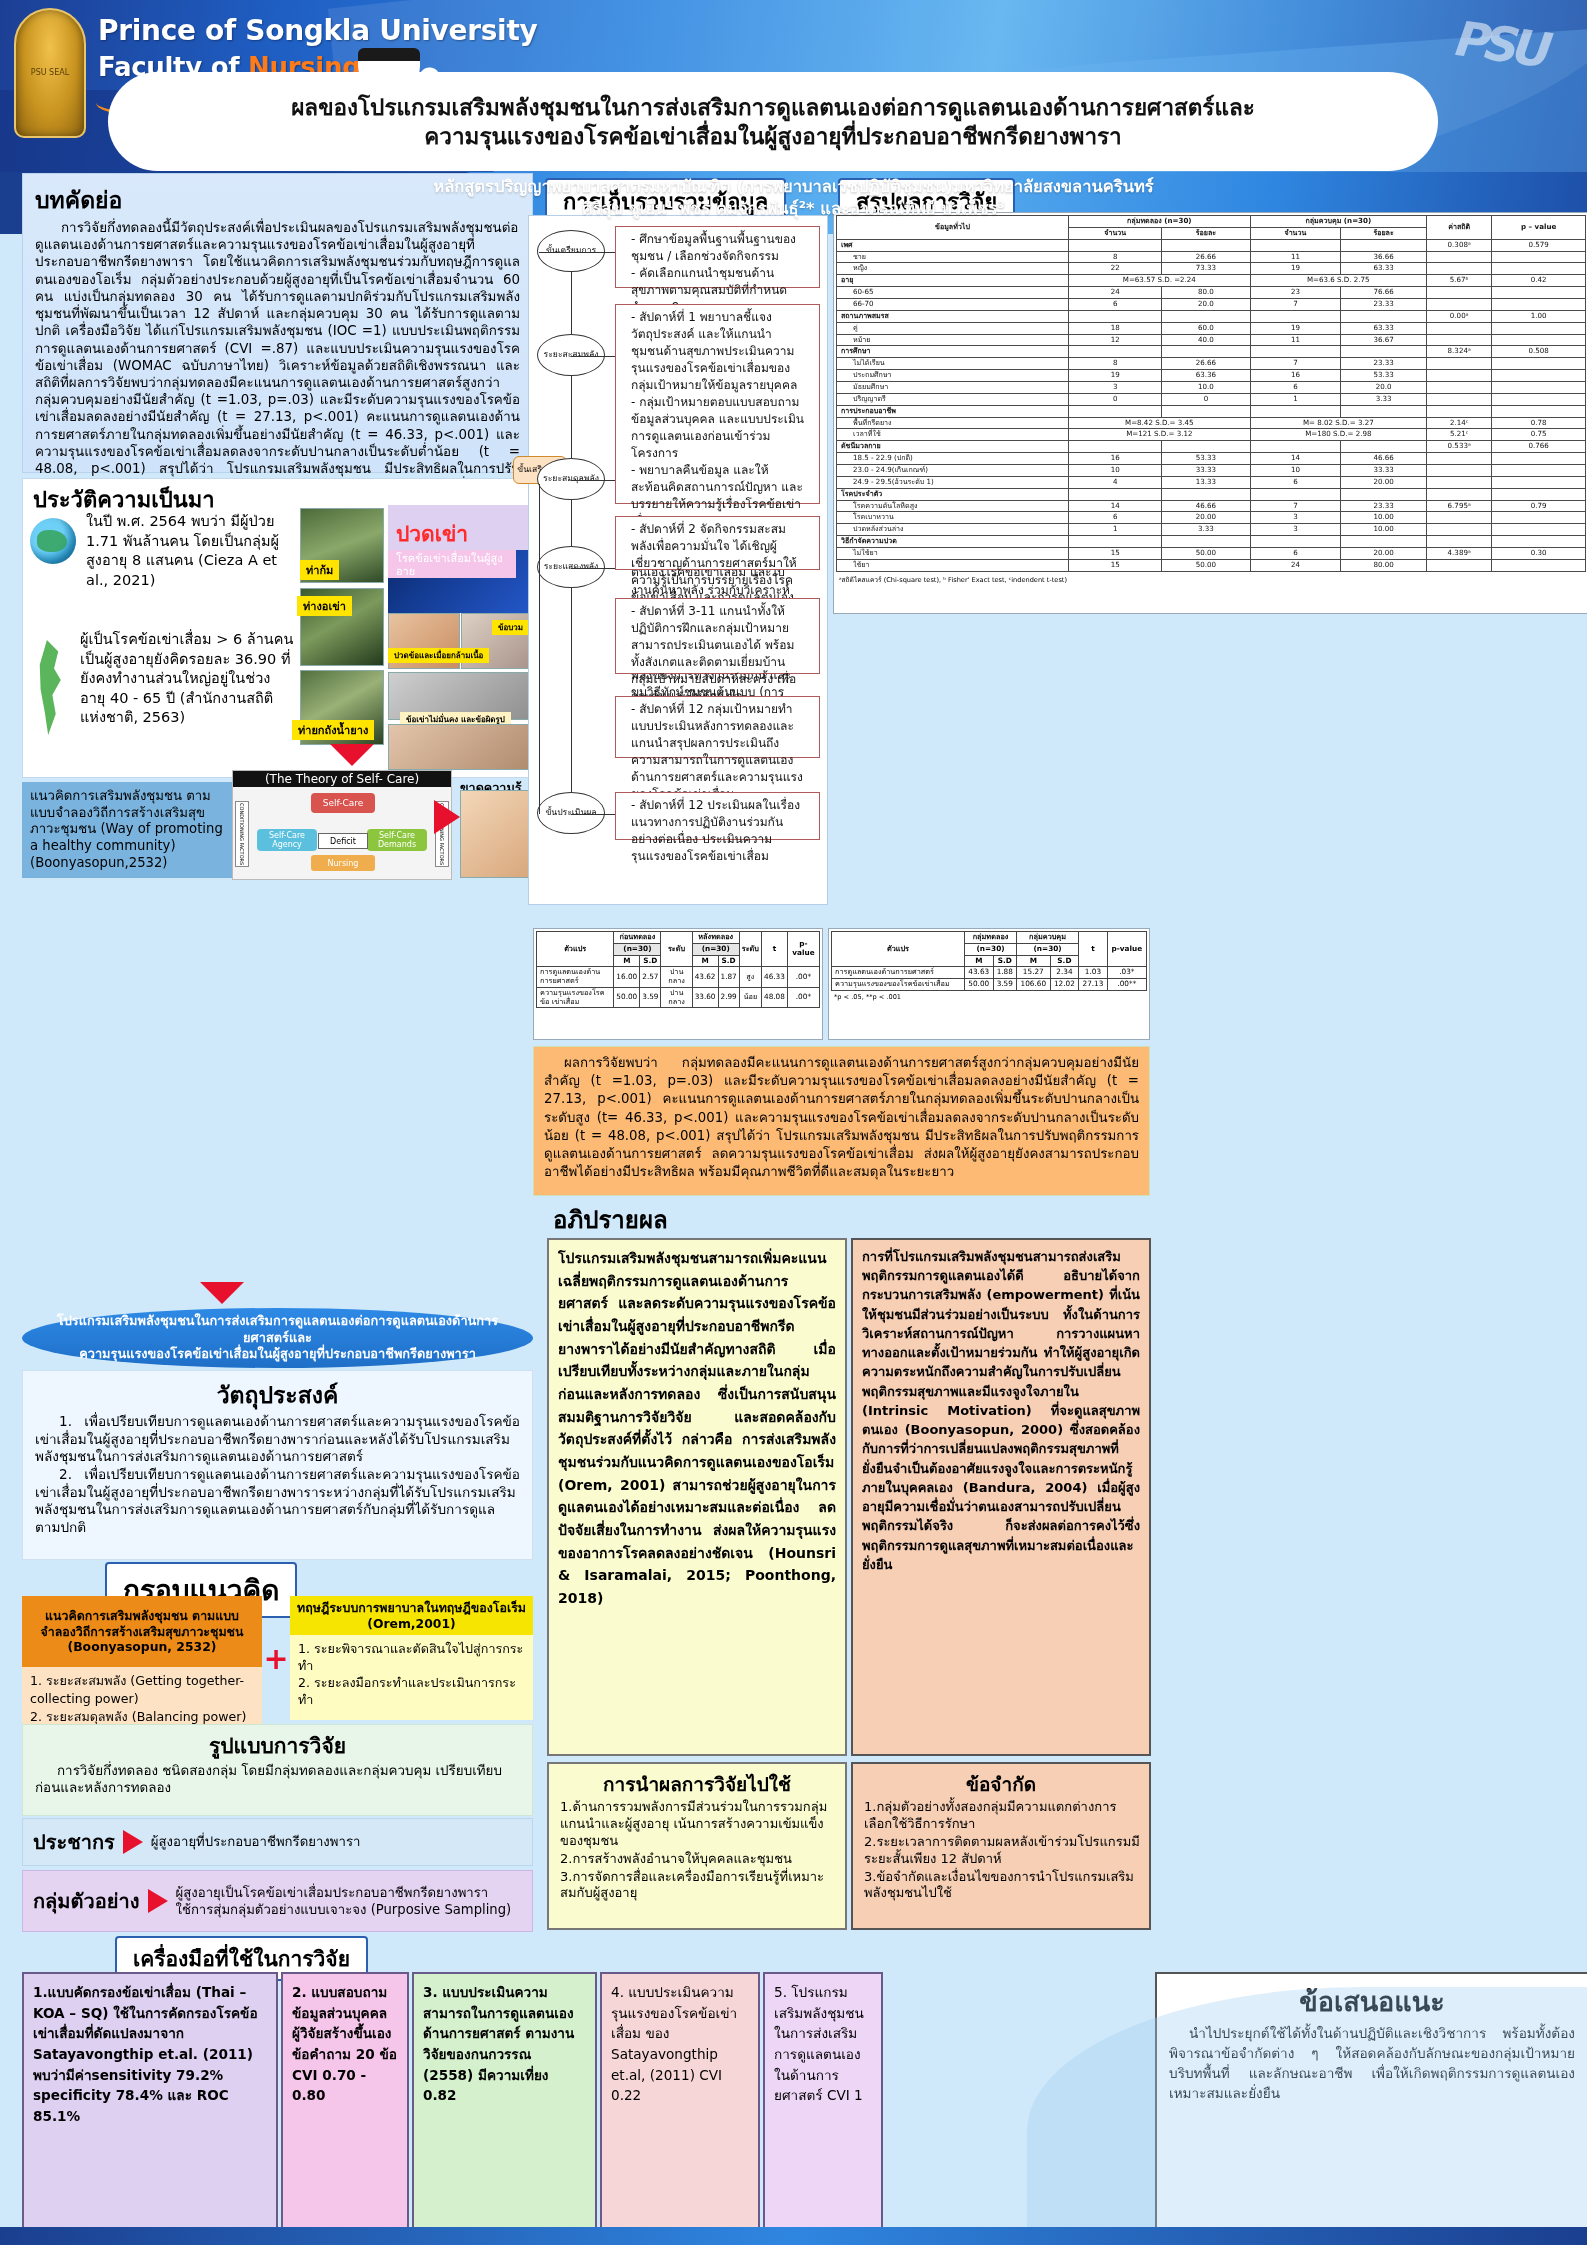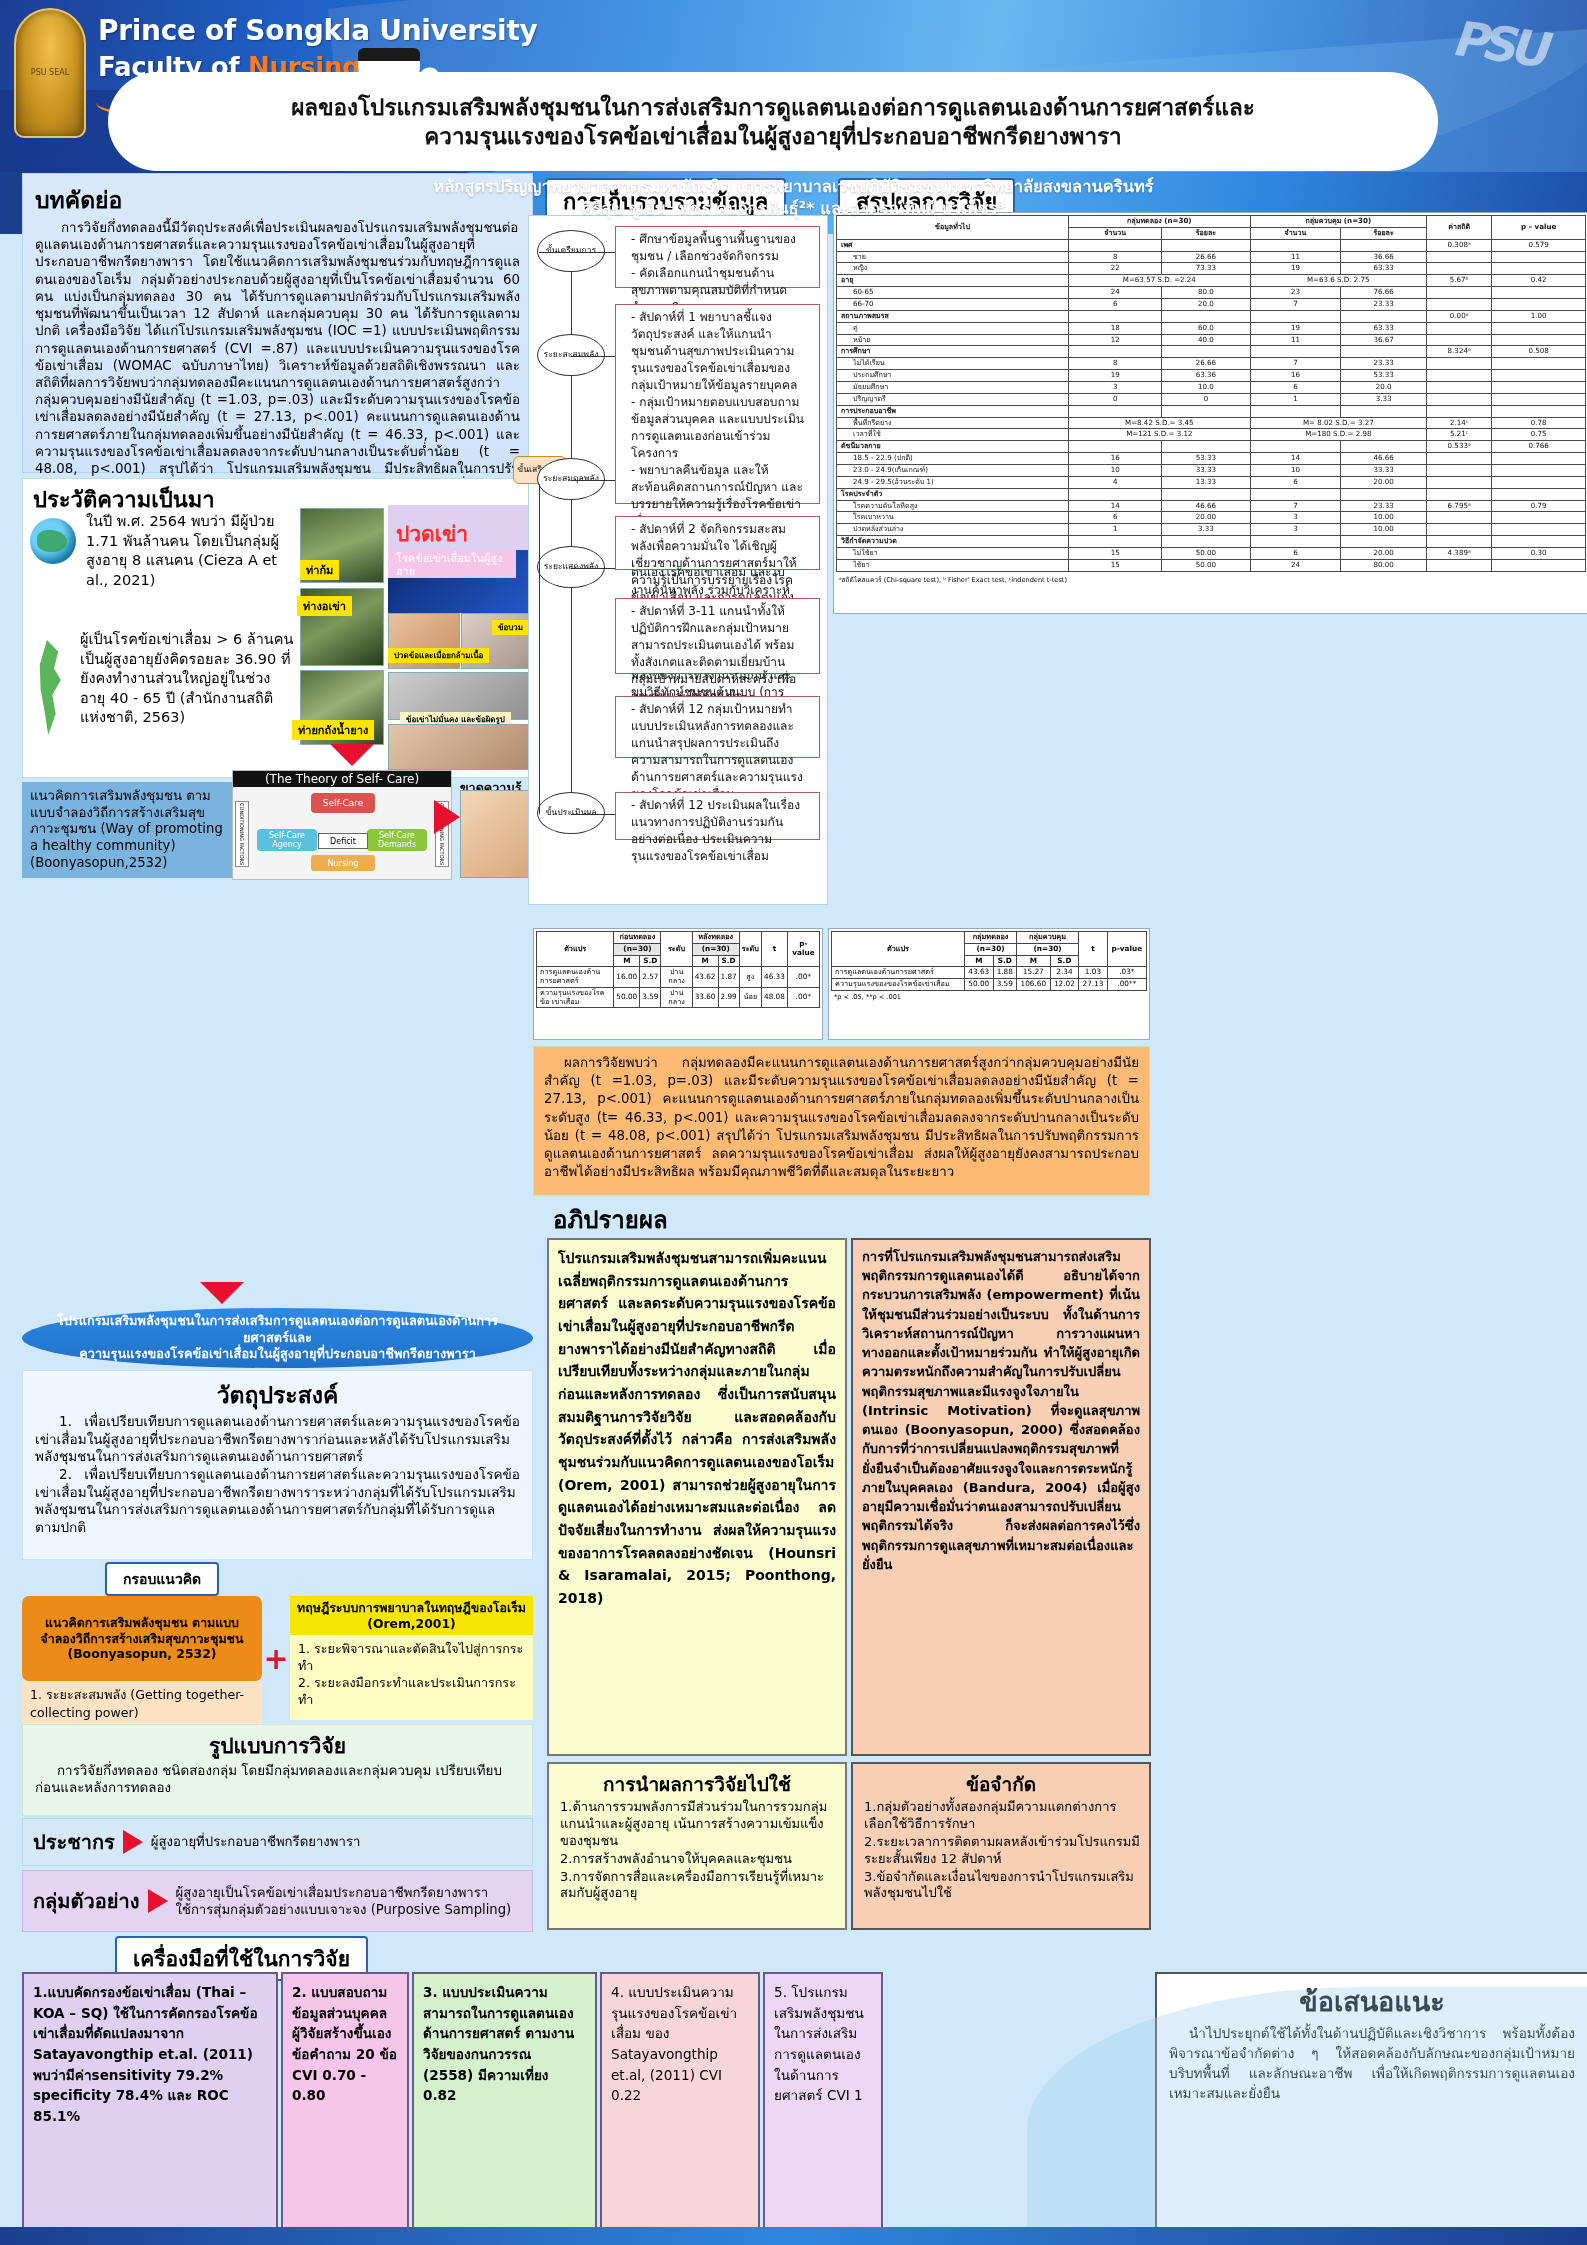--- a/index.html
+++ b/index.html
@@ -122,25 +122,25 @@
   #blue-ellipse div { color:#fff; font-size:12.8px; font-weight:bold; text-align:center; line-height:1.28; }
 
   
   #objectives { left:22px; top:1370px; width:511px; height:190px; background:#eef7ff;
     border:1px solid #cfe0f2; padding:6px 12px; }
   #objectives h2 { font-size:23px; font-weight:bold; text-align:center; }
   #objectives p { font-size:13.6px; line-height:1.3; text-indent:24px; text-align:justify; }
 
   
   #frame-title { left:105px; top:1562px; }
-  #frame-title .panel-title { font-size:14px; font-weight:bold; }
+  #frame-title .panel-title { font-size:28px; font-weight:bold; }
   #framework { left:22px; top:1596px; width:511px; height:124px; display:flex; align-items:stretch; }
   .fw-col { display:flex; flex-direction:column; }
   .fw-orange-h { background:#ec8b18; color:#000; font-size:12.4px; font-weight:bold;
-    text-align:center; padding:19px 6px; line-height:1.25;border-radius:7px; }
+    text-align:center; padding:12px 6px; line-height:1.25; }
   .fw-orange-b { background:#fde2c4; font-size:12.6px; padding:5px 8px; line-height:1.45; flex:1; }
   .fw-plus { width:28px; display:flex; align-items:center; justify-content:center;
     font-size:30px; color:#e8112d; font-weight:bold; }
   .fw-yellow-h { background:#f6e500; color:#000; font-size:12.4px; font-weight:bold;
     text-align:center; padding:4px 6px; line-height:1.25; }
   .fw-yellow-b { background:#fffcc2; font-size:12.6px; padding:5px 8px; line-height:1.35; flex:1; }
 
   
   #design { left:22px; top:1724px; width:511px; height:92px; background:#e8f6ea;
     border:1px solid #cfe6d2; padding:4px 12px; }

